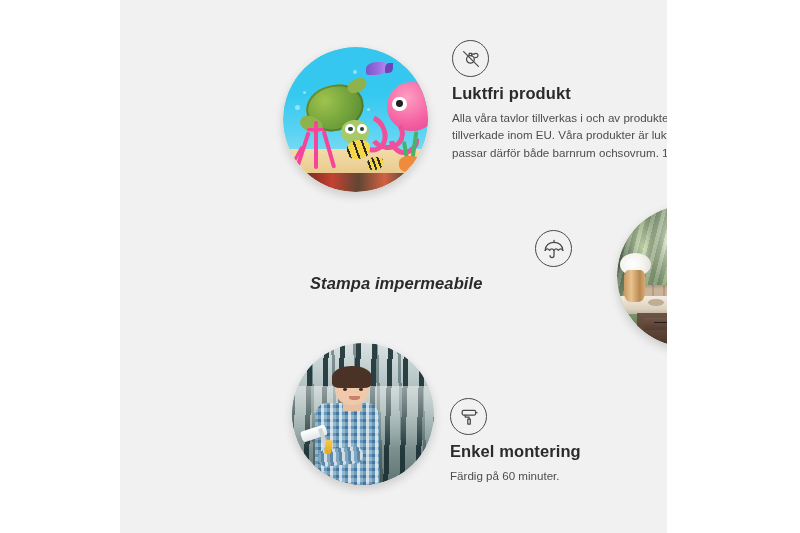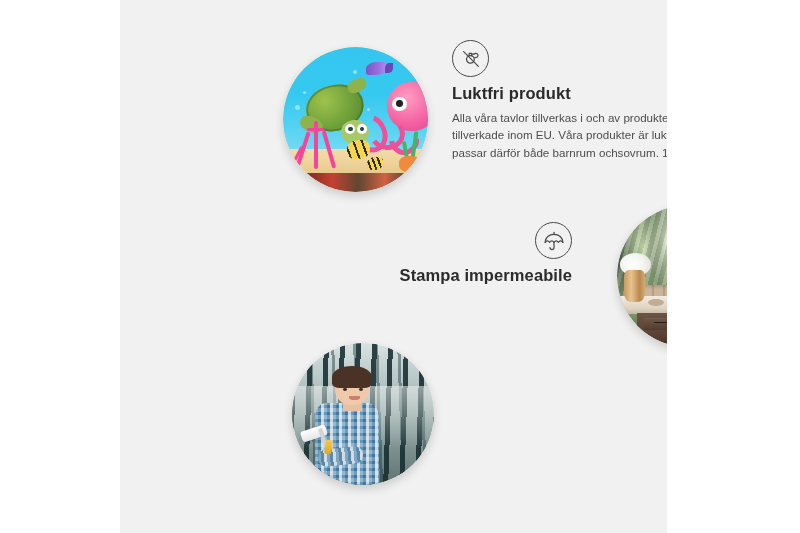--- a/index.html
+++ b/index.html
@@ -215,21 +215,21 @@
     font-size:16.5px;font-weight:bold;color:#2b2b2b;
     letter-spacing:.1px;margin:7px 0 5px 0;line-height:1.2;
   }
   .f-body{
     font-size:11.6px;color:#4d4d4d;line-height:1.52;margin:0;
   }
 
   
   #feature-odourless{left:332px;top:40px;width:292px;text-align:left;}
   
-  #feature-waterproof{left:190px;top:222px;width:262px;text-align:right;}
+  #feature-waterproof{left:190px;top:230px;width:262px;text-align:left;font-style:italic;}
   #feature-waterproof .icon-circle{margin-left:auto;}
   
   #feature-assembly{left:330px;top:398px;width:250px;text-align:left;}
 
   .svg-ico{display:block;}
 </style>
 </head>
 <body>
 
 <div class="canvas">
@@ -343,15 +343,27 @@
         <div class="p-eye" style="left:36%;"></div>
         <div class="p-eye" style="left:47%;"></div>
         <div class="p-smile"></div>
         <div class="p-roller"></div>
         <div class="p-rollerstick"></div>
         <div class="p-arm"></div>
         <div class="p-tool"></div>
       </div>
     </div>
 
+    <div class="feature" id="feature-assembly">
+      <div class="icon-circle">
+        <svg class="svg-ico" width="24" height="24" viewBox="0 0 24 24" fill="none" stroke="#4a4a4a" stroke-width="1.25" stroke-linecap="round" stroke-linejoin="round">
+          <rect x="5.2" y="5.4" width="13.4" height="4.6" rx="1.2"></rect>
+          <path d="M8.2 10v2.1h3.9v2"></path>
+          <path d="M10.8 14.1h2.5v4.9h-2.5z"></path>
+          <path d="M18.6 7.7h1.4"></path>
+        </svg>
+      </div>
+      <div class="f-title">Enkel montering</div>
+      <p class="f-body">Färdig på 60 minuter.</p>
+    </div>
 
   </div>
 </div>
 
 </body></html>

